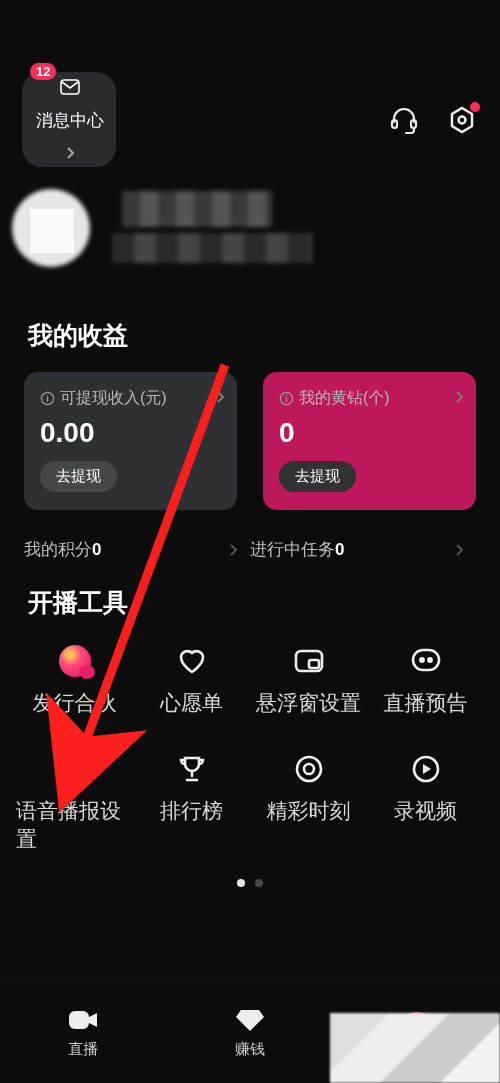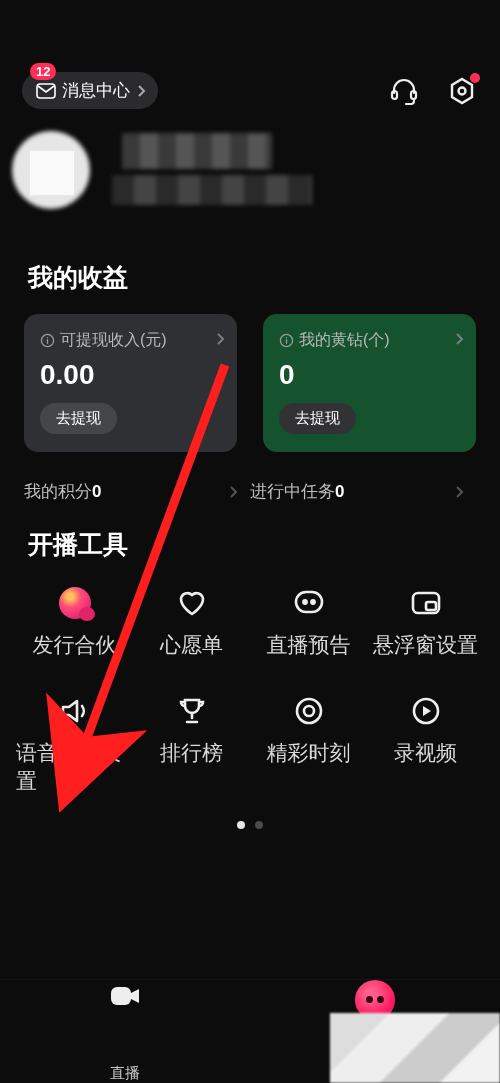--- a/index.html
+++ b/index.html
@@ -1,41 +1,41 @@
 <!DOCTYPE html>
 <html><head>
 <meta charset="utf-8">
 <style>
   * { box-sizing: border-box; margin: 0; padding: 0; }
   html, body { width: 500px; height: 1083px; background: #0c0c0c; font-family: -apple-system, "PingFang SC", sans-serif; color: #fff; overflow: hidden; }
   body { position: relative; }
 
   
   .header-row { display: flex; align-items: center; justify-content: space-between; padding: 72px 22px 0 22px; }
-  .msg-pill { position: relative; display: flex; align-items: center; gap: 6px; background: #2b2b2e; border-radius: 20px; padding: 7px 12px 7px 14px; font-size: 17px; }
+  .msg-pill { position: relative; display: flex; align-items: center; gap: 14px; background: #2b2b2e; border-radius: 20px; padding: 7px 12px 7px 14px; font-size: 17px; flex-direction: column; }
   .msg-badge { position: absolute; top: -9px; left: 8px; background: #ff2f56; color: #fff; font-size: 13px; font-weight: 600; border-radius: 10px; padding: 1px 6px; line-height: 15px; }
   .hdr-icons { display: flex; gap: 26px; align-items: center; }
   .hdr-icon { width: 32px; height: 32px; display: flex; align-items: center; justify-content: center; position: relative; }
   .red-dot { position: absolute; top: -2px; right: -2px; width: 10px; height: 10px; border-radius: 50%; background: #ff2f56; }
 
   
   .profile { margin: 18px 22px 0 2px; height: 90px; position: relative; }
   .avatar { width: 78px; height: 78px; border-radius: 50%; background: #e6e6e6; position: absolute; left: 10px; top: 4px; filter: blur(2px); }
   .av-sq { position: absolute; left: 28px; top: 24px; width: 44px; height: 44px; background: #fafafa; }
   .pix { position: absolute; }
   .p1 { left: 120px; top: 6px; width: 150px; height: 36px; background: repeating-linear-gradient(90deg, #3a3a3a 0 18px, #555 18px 36px); filter: blur(2px); }
   .p2 { left: 110px; top: 48px; width: 200px; height: 30px; background: repeating-linear-gradient(90deg, #2a2a2a 0 22px, #444 22px 44px); filter: blur(2px); }
 
   
   .sec-title { font-size: 25px; font-weight: 700; margin: 44px 16px 0 28px; }
 
   
   .cards-row { display: flex; gap: 26px; padding: 20px 24px 0; }
   .card { flex: 1; background: #2f3033; border-radius: 14px; padding: 16px 16px 18px; position: relative; }
-  .card.dim { background: #14532d; }
+  .card.dim { background: #be185d; }
   .card-head { display: flex; align-items: center; gap: 5px; color: #b8b8bb; font-size: 16px; }
   .card-head .ci { width: 15px; height: 15px; }
   .card-chevron { position: absolute; right: 12px; top: 18px; color: #7d7d80; }
   .card-val { font-size: 28px; font-weight: 700; margin: 8px 0 12px; }
   .card-btn { display: inline-block; background: #45464a; color: #fff; font-size: 15px; border-radius: 16px; padding: 6px 16px; }
   .card.dim .card-btn { background: #323235; }
 
   
   .stats-row { display: flex; padding: 28px 24px 0; }
   .stat { flex: 1; display: flex; align-items: center; font-size: 17px; color: #bfbfc2; gap: 0; position: relative; }
@@ -53,21 +53,21 @@
   
   .dots { display: flex; justify-content: center; gap: 10px; margin-top: 26px; }
   .dot { width: 8px; height: 8px; border-radius: 50%; background: #4a4a4c; }
   .dot.active { background: #e4e4e6; }
 
   
   .arrow-layer { position: absolute; left: 0; top: 0; width: 500px; height: 1083px; pointer-events: none; }
 
   
   .bottom-nav { position: absolute; left: 0; bottom: 0; width: 100%; height: 104px; display: flex; border-top: 1px solid rgba(255,255,255,0.04); background: #0c0c0c; }
-  .nav-item { flex: 1; display: flex; flex-direction: column; align-items: center; justify-content: space-between; gap: 4px; font-size: 15px; color: #c9c9cc; }
+  .nav-item { flex: 1; display: flex; flex-direction: column; align-items: center; justify-content: center; gap: 4px; font-size: 15px; color: #c9c9cc; }
   .nav-icon { width: 32px; height: 32px; display: flex; align-items: center; justify-content: center; }
   .nav-blob { width: 40px; height: 40px; border-radius: 50%; background: radial-gradient(circle at 40% 35%, #ff5f8a 0 15%, #ff1f63 60%, #e4005d 100%); position: relative; }
   .nav-blob::before, .nav-blob::after { content: ""; position: absolute; width: 7px; height: 7px; border-radius: 50%; background: #3b0016; top: 16px; }
   .nav-blob::before { left: 11px; }
   .nav-blob::after { right: 11px; }
   .nav-pixblock { position: absolute; right: 0; bottom: 0; width: 170px; height: 70px; background: linear-gradient(135deg, #ddd 0 25%, #eee 25% 50%, #ccc 50% 75%, #f2f2f2 75%); filter: blur(1px); }
 
   svg { display: block; }
 </style>
 </head>
@@ -180,35 +180,35 @@
     <div class="ticon">
         <svg width="34" height="34" viewBox="0 0 34 34" fill="none" stroke="#eee" stroke-width="2.6">
           <path d="M17 28s-11-7-11-15a6.5 6.5 0 0 1 11-4 6.5 6.5 0 0 1 11 4c0 8-11 15-11 15z"></path>
         </svg>
       </div>
     <span>心愿单</span>
   </div>
   <div class="tool">
     <div class="ticon">
         <svg width="34" height="34" viewBox="0 0 34 34" fill="none" stroke="#eee" stroke-width="2.6">
+          <rect x="4" y="7" width="26" height="20" rx="5"></rect>
+          <rect x="17" y="16" width="10" height="8" rx="2" fill="#0c0c0c"></rect>
+        </svg>
+      </div>
+    <span>悬浮窗设置</span>
+  </div>
+  <div class="tool">
+    <div class="ticon">
+        <svg width="34" height="34" viewBox="0 0 34 34" fill="none" stroke="#eee" stroke-width="2.6">
           <rect x="4" y="6" width="26" height="20" rx="10"></rect>
           <circle cx="13" cy="16" r="1.6" fill="#eee"></circle>
           <circle cx="21" cy="16" r="1.6" fill="#eee"></circle>
         </svg>
       </div>
     <span>直播预告</span>
-  </div>
-  <div class="tool">
-    <div class="ticon">
-        <svg width="34" height="34" viewBox="0 0 34 34" fill="none" stroke="#eee" stroke-width="2.6">
-          <rect x="4" y="7" width="26" height="20" rx="5"></rect>
-          <rect x="17" y="16" width="10" height="8" rx="2" fill="#0c0c0c"></rect>
-        </svg>
-      </div>
-    <span>悬浮窗设置</span>
   </div>
   <div class="tool">
     <div class="ticon">
         <svg width="34" height="34" viewBox="0 0 34 34" fill="none" stroke="#eee" stroke-width="2.6" stroke-linejoin="round">
           <path d="M5 13v8h6l8 6V7l-8 6H5z"></path>
           <path d="M24 12a8 8 0 0 1 0 10" stroke-linecap="round"></path>
         </svg>
       </div>
     <span>语音播报设置</span>
   </div>
@@ -260,16 +260,24 @@
   <div class="nav-item">
     <div class="nav-icon">
         <svg width="32" height="26" viewBox="0 0 32 26" fill="#eee">
           <rect x="2" y="4" width="20" height="18" rx="6"></rect>
           <path d="M22 10l8-4v14l-8-4z"></path>
         </svg>
       </div>
     <span>直播</span>
   </div>
   <div class="nav-item">
+    <div class="nav-icon">
+        <svg width="28" height="26" viewBox="0 0 28 26" fill="#eee">
+          <path d="M5 3h18l5 7-14 14L0 10z"></path>
+        </svg>
+      </div>
+    <span>赚钱</span>
+  </div>
+  <div class="nav-item">
     <div class="nav-blob"></div>
   </div>
   <div class="nav-pixblock"></div>
 </div>
 
 </body></html>

